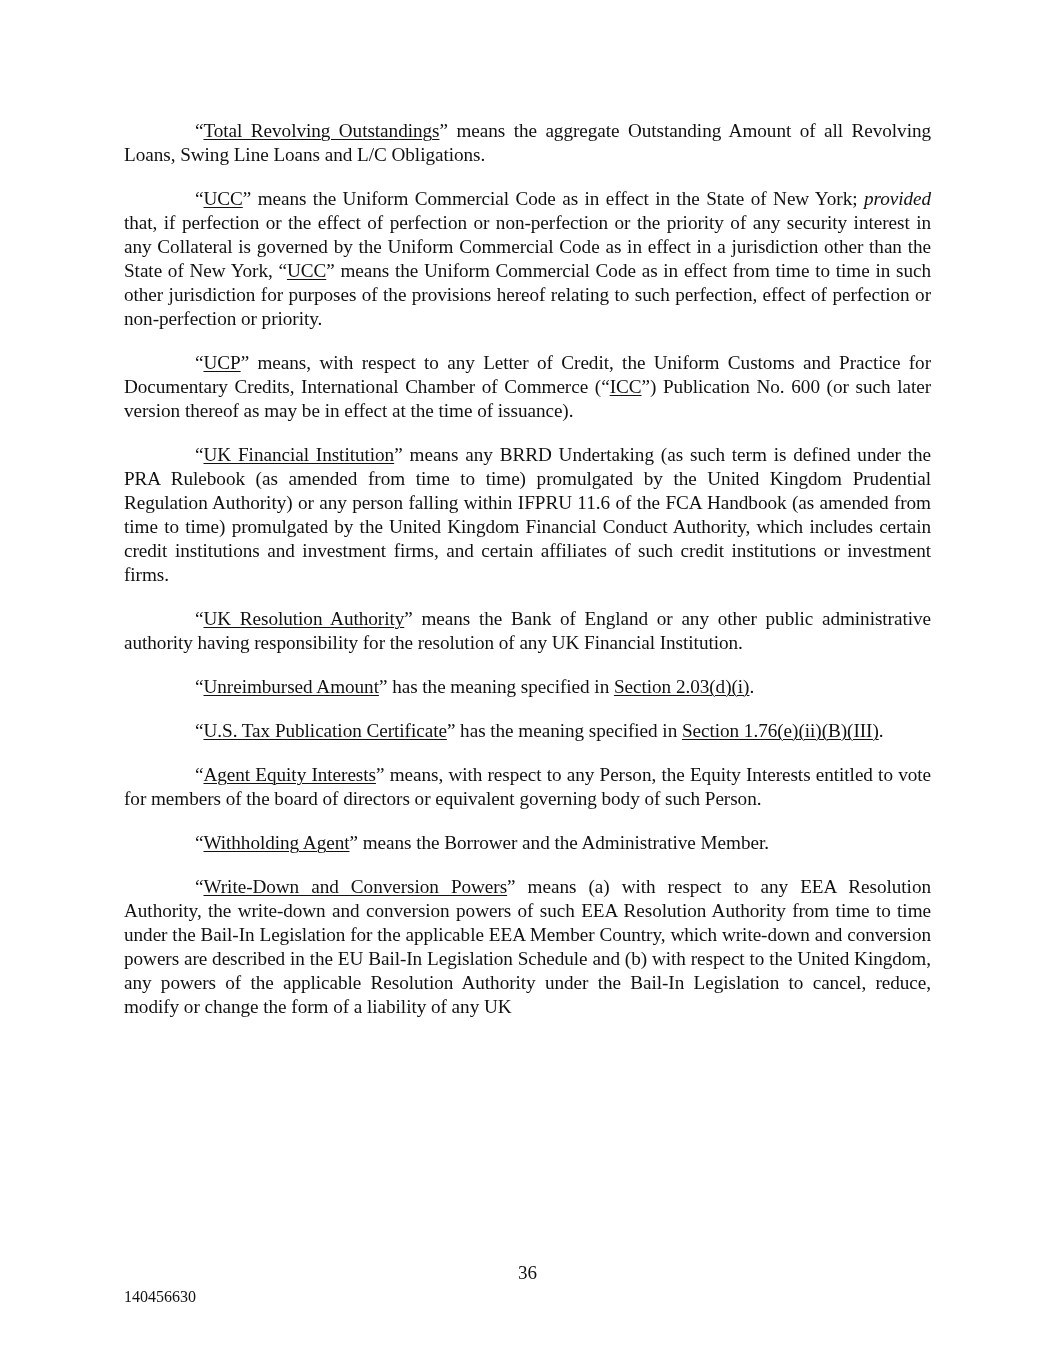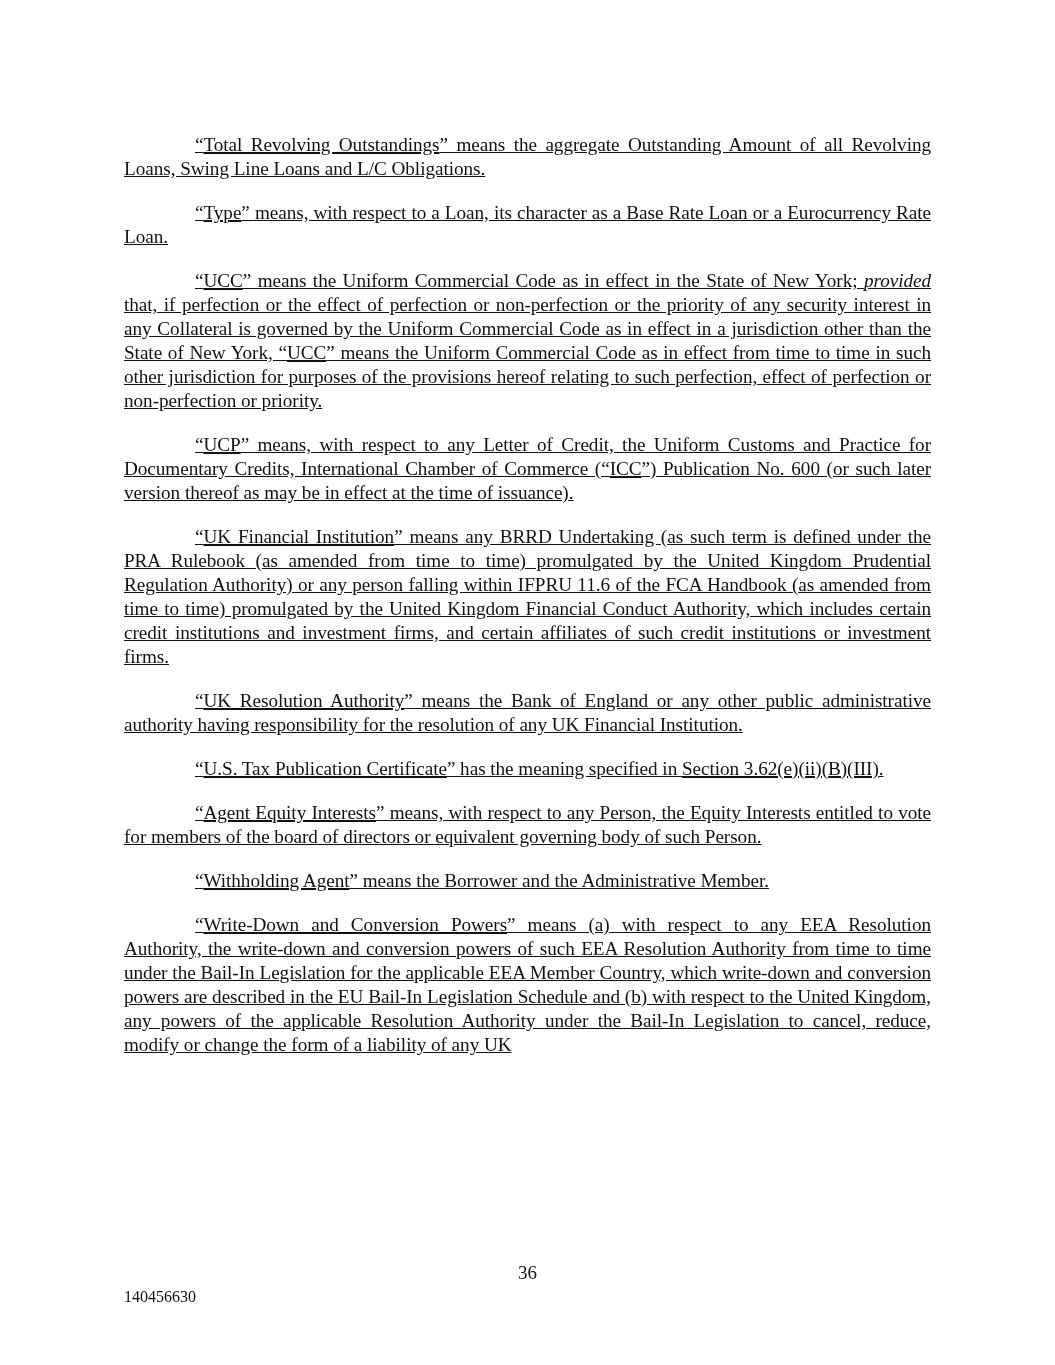--- a/index.html
+++ b/index.html
@@ -11,23 +11,22 @@
     width: 1055px;
     height: 1365px;
     position: relative;
     overflow: hidden;
     font-family: "Liberation Serif", serif;
     color: #111111;
   }
   .page {
     position: absolute;
     left: 124px;
-    top: 133px;
+    top: 119px;
     width: 807px;
-    text-decoration: underline;
   }
   .para {
     font-size: 19.2px;
     line-height: 24px;
     text-align: justify;
     text-indent: 71px;
     margin: 0 0 20px 0;
     letter-spacing: -0.05px;
   }
   .u {
@@ -49,25 +48,25 @@
     left: 124px;
     top: 1288px;
     font-size: 16px;
   }
 </style>
 </head>
 <body>
 
 <div class="page" id="doc-body">
     <p class="para"><span>“</span><span class="u">Total Revolving Outstandings</span><span>” means the aggregate Outstanding Amount of all Revolving Loans, Swing Line Loans and L/C Obligations.</span></p>
-    <p class="para"><span>“</span><span class="u">Type</span><span>” means, with respect to a Loan, its character as a Base Rate Loan or a Eurocurrency Rate Loan.</span></p>
     <p class="para"><span>“</span><span class="u">UCC</span><span>” means the Uniform Commercial Code as in effect in the State of New York; </span><span class="i">provided</span><span> that, if perfection or the effect of perfection or non-perfection or the priority of any security interest in any Collateral is governed by the Uniform Commercial Code as in effect in a jurisdiction other than the State of New York, “</span><span class="u">UCC</span><span>” means the Uniform Commercial Code as in effect from time to time in such other jurisdiction for purposes of the provisions hereof relating to such perfection, effect of perfection or non-perfection or priority.</span></p>
     <p class="para"><span>“</span><span class="u">UCP</span><span>” means, with respect to any Letter of Credit, the Uniform Customs and Practice for Documentary Credits, International Chamber of Commerce (“</span><span class="u">ICC</span><span>”) Publication No. 600 (or such later version thereof as may be in effect at the time of issuance).</span></p>
     <p class="para"><span>“</span><span class="u">UK Financial Institution</span><span>” means any BRRD Undertaking (as such term is defined under the PRA Rulebook (as amended from time to time) promulgated by the United Kingdom Prudential Regulation Authority) or any person falling within IFPRU 11.6 of the FCA Handbook (as amended from time to time) promulgated by the United Kingdom Financial Conduct Authority, which includes certain credit institutions and investment firms, and certain affiliates of such credit institutions or investment firms.</span></p>
     <p class="para"><span>“</span><span class="u">UK Resolution Authority</span><span>” means the Bank of England or any other public administrative authority having responsibility for the resolution of any UK Financial Institution.</span></p>
-    <p class="para"><span>“</span><span class="u">U.S. Tax Publication Certificate</span><span>” has the meaning specified in </span><span class="u">Section 3.62(e)(ii)(B)(III)</span><span>.</span></p>
+    <p class="para"><span>“</span><span class="u">Unreimbursed Amount</span><span>” has the meaning specified in </span><span class="u">Section 2.03(d)(i)</span><span>.</span></p>
+    <p class="para"><span>“</span><span class="u">U.S. Tax Publication Certificate</span><span>” has the meaning specified in </span><span class="u">Section 1.76(e)(ii)(B)(III)</span><span>.</span></p>
     <p class="para"><span>“</span><span class="u">Agent Equity Interests</span><span>” means, with respect to any Person, the Equity Interests entitled to vote for members of the board of directors or equivalent governing body of such Person.</span></p>
     <p class="para"><span>“</span><span class="u">Withholding Agent</span><span>” means the Borrower and the Administrative Member.</span></p>
     <p class="para"><span>“</span><span class="u">Write-Down and Conversion Powers</span><span>” means (a) with respect to any EEA Resolution Authority, the write-down and conversion powers of such EEA Resolution Authority from time to time under the Bail-In Legislation for the applicable EEA Member Country, which write-down and conversion powers are described in the EU Bail-In Legislation Schedule and (b) with respect to the United Kingdom, any powers of the applicable Resolution Authority under the Bail-In Legislation to cancel, reduce, modify or change the form of a liability of any UK</span></p>
   </div>
 
 <div class="page-number">36</div>
 <div class="doc-id">140456630</div>
 
 </body></html>

